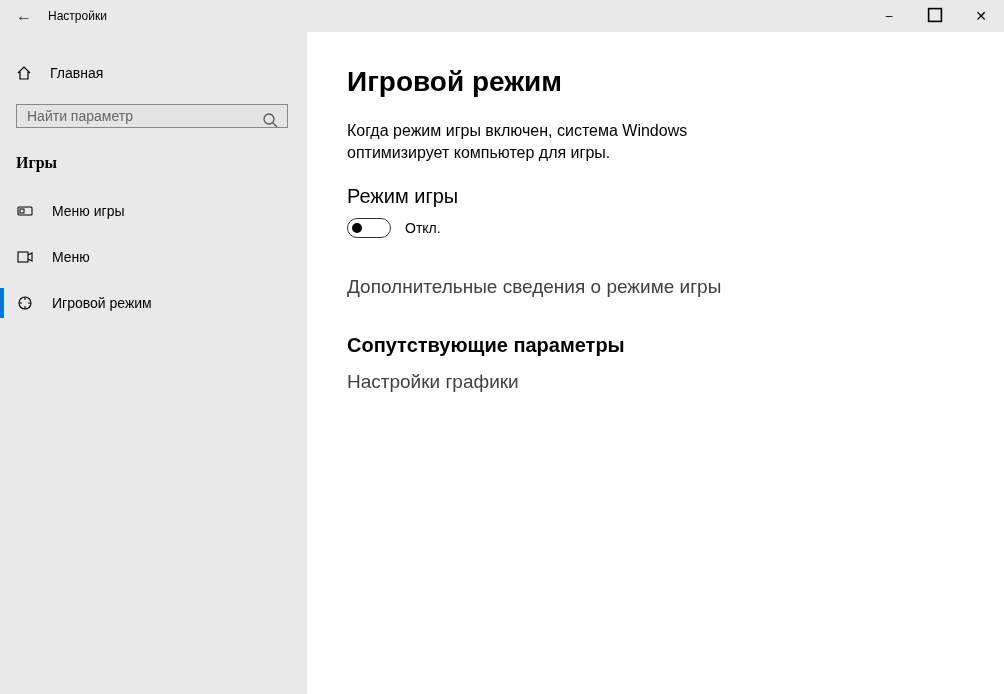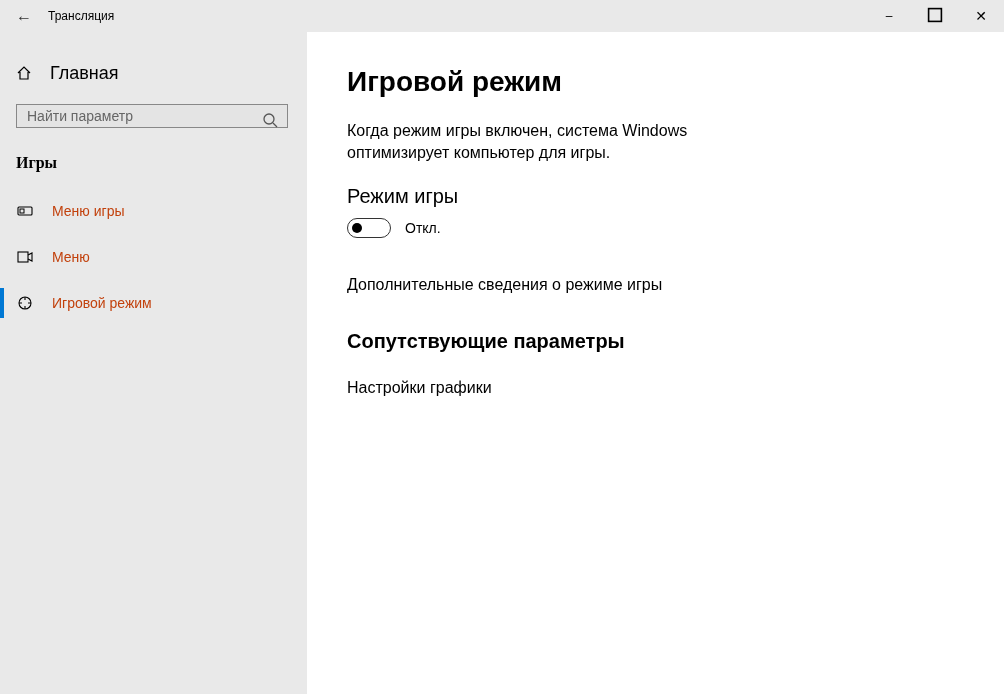--- a/index.html
+++ b/index.html
@@ -6,54 +6,54 @@
   html, body { width: 1004px; height: 694px; font-family: "Segoe UI", Arial, sans-serif; background: #fff; overflow: hidden; }
   .window { width: 1004px; height: 694px; display: flex; flex-direction: column; position: relative; }
   .titlebar { height: 32px; display: flex; align-items: center; background: #e9e9e9; }
   .titlebar .back { width: 48px; height: 32px; display:flex; align-items:center; justify-content:center; font-size:16px; color:#333; }
   .titlebar .title { font-size: 12px; color: #000; }
   .titlebar .spacer { flex: 1; }
   .win-btn { width: 46px; height: 32px; display:flex; align-items:center; justify-content:center; font-size:12px; color:#000; }
   .win-btn.close { font-size:14px; }
   .body { flex:1; display:flex; }
   .sidebar { width: 307px; background:#e9e9e9; padding-top: 22px; display:flex; flex-direction:column; }
-  .home-row { display:flex; align-items:center; height: 38px; padding-left: 16px; gap: 18px; font-size:18px; color:#000; }
+  .home-row { display:flex; align-items:center; height: 38px; padding-left: 16px; gap: 18px; font-size:14px; color:#000; }
   .home-row .icon { width:16px; display:flex; justify-content:center; }
   .search-wrap { margin: 12px 16px 8px 16px; position:relative; width: 272px; }
   .search { width: 100%; height: 24px; border:1px solid #888; background:#e4e4e4; font-size:14px; padding: 0 36px 0 10px; color:#555; }
   .search::placeholder { color:#666; }
   .search-icon { position:absolute; right:10px; top:8px; color:#555; font-size:14px; }
   .cat-header { font-size:16px; font-weight:600; padding: 18px 30px 10px 16px; color:#000;font-family:Liberation Serif, serif; }
   .nav { display:flex; flex-direction:column; margin-top: 6px; }
-  .nav-item { display:flex; align-items:center; height:46px; padding-left:16px; gap:18px; font-size:14px; color:#c2410c; position:relative; }
+  .nav-item { display:flex; align-items:center; height:46px; padding-left:16px; gap:18px; font-size:14px; color:#000000; position:relative; }
   .nav-item .icon { width:18px; display:flex; align-items:center; justify-content:center; }
   .nav-item.selected::before { content:""; position:absolute; left:0; top:8px; bottom:8px; width:4px; background:#0078d4; }
   .content { flex:1; padding: 34px 0 0 40px; background:#fff; position:relative; }
   .content h1 { font-size:28px; font-weight:600; color:#000; margin-bottom:22px; }
   .desc { font-size:16px; color:#000; max-width:440px; line-height:1.4; margin-bottom:20px; }
   .subhdr { font-size:20px; color:#000; margin-bottom:10px; }
   .toggle-row { display:flex; align-items:center; gap:14px; margin-bottom:38px; }
   .toggle { width:44px; height:20px; border:1px solid #333; border-radius:10px; position:relative; background:#fff; }
   .toggle .knob { position:absolute; width:10px; height:10px; border-radius:50%; background:#000; left:4px; top:4px; }
   .toggle-label { font-size:14px; color:#000; }
-  .link { color:#000000; font-size:16px; display:block; margin-bottom:6px; cursor:pointer; }
-  .related-hdr { font-size:20px; font-weight:600; color:#000; margin-top:36px; margin-bottom:26px; }
+  .link { color:#404040; font-size:19px; display:block; margin-bottom:6px; cursor:pointer; }
+  .related-hdr { font-size:20px; font-weight:600; color:#000; margin-top:36px; margin-bottom:14px; }
   .arrows { position:absolute; left:0; top:0; pointer-events:none; }
   svg.icon-svg { width:16px; height:16px; }
 </style>
 </head>
 <body>
 
 <div class="window">
 
   <div class="titlebar">
     <div class="back">
       <span>←</span>
     </div>
-    <div class="title">Трансляция</div>
+    <div class="title">Настройки</div>
     <div class="spacer"></div>
     <div class="win-btn">
       <span>–</span>
     </div>
     <div class="win-btn">
       <span>
         <svg class="icon-svg" viewBox="0 0 10 10">
             <rect x="1" y="1" width="8" height="8" fill="none" stroke="#000" stroke-width="1"></rect>
           </svg>
       </span>

